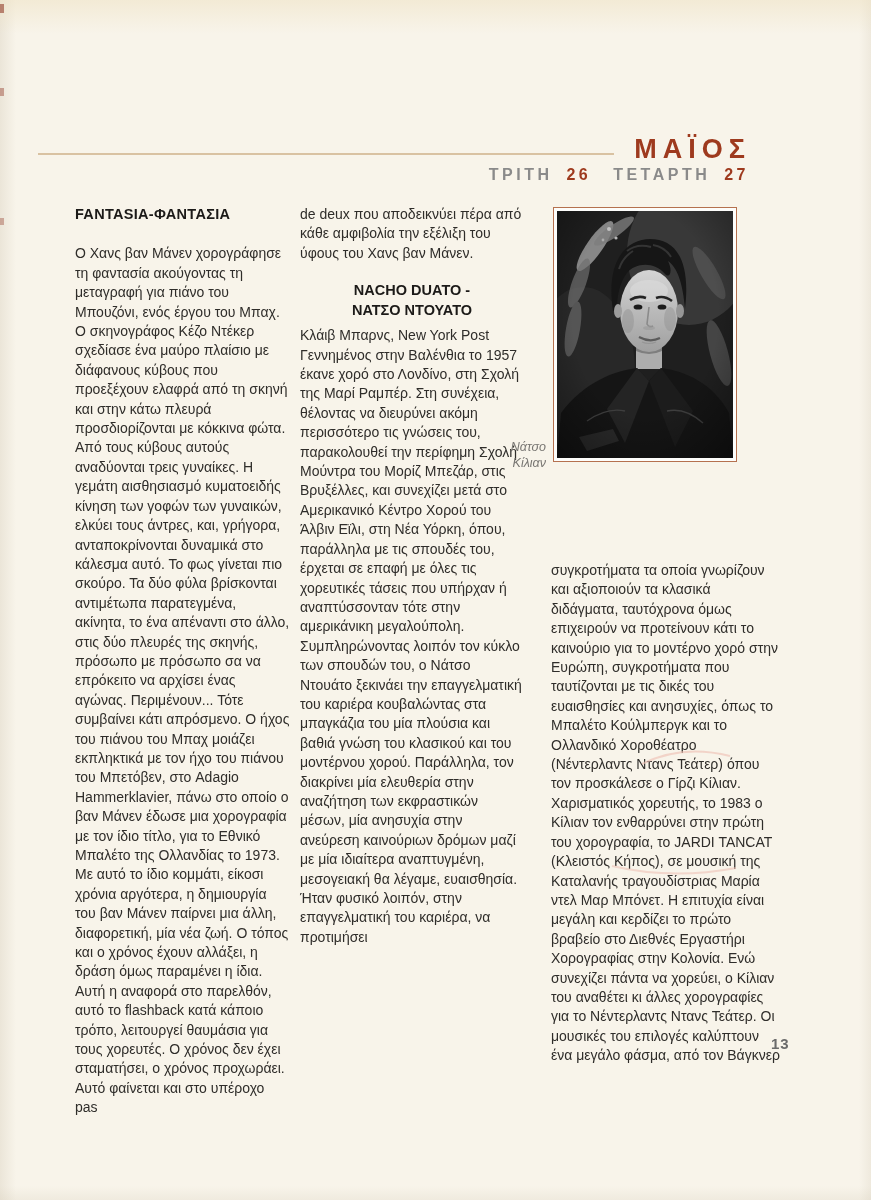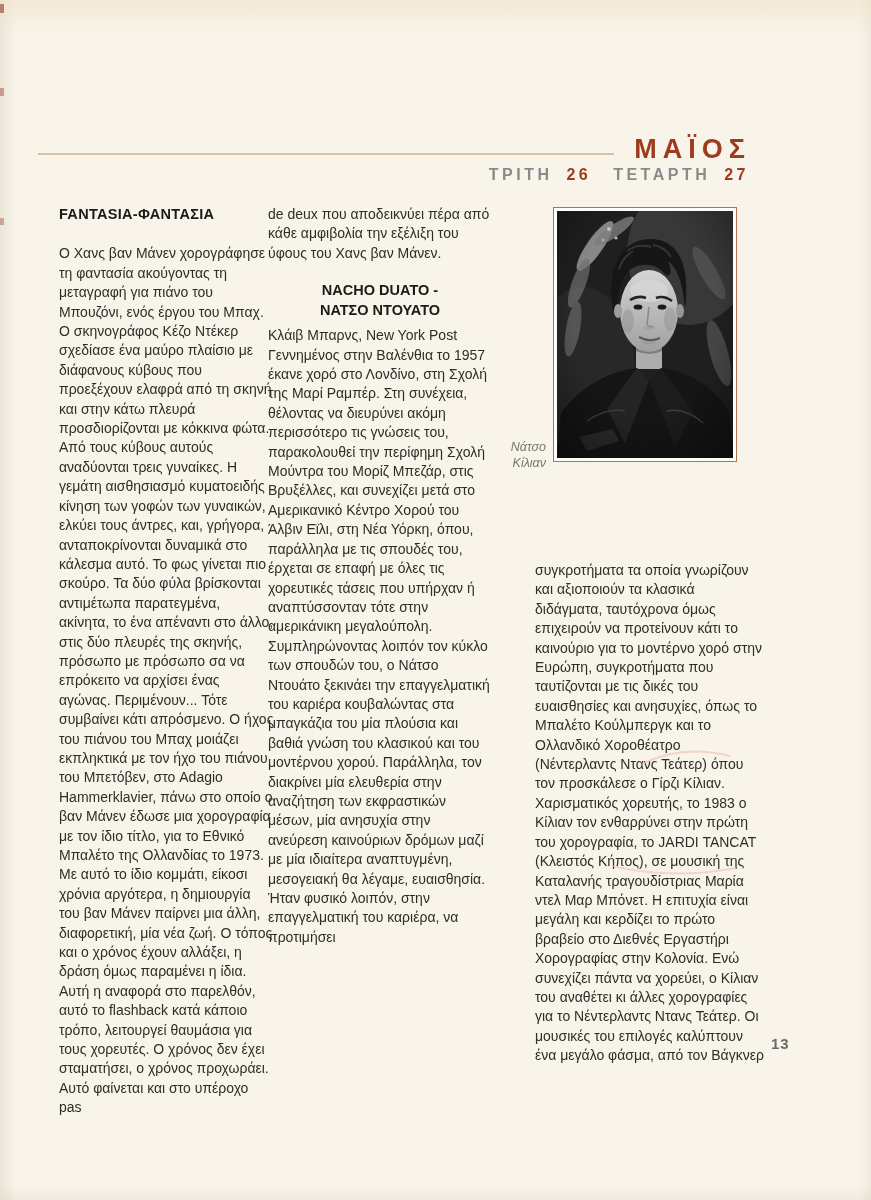--- a/index.html
+++ b/index.html
@@ -20,24 +20,24 @@
     font-size:27px; font-weight:bold; letter-spacing:6px; color:#9e3a1e;
   }
   .rule { position:absolute; top:153px; left:38px; width:576px; height:2px; background:#d9c2a2; }
   .days {
     position:absolute; top:166px; right:122px;
     font-size:16px; font-weight:bold; letter-spacing:3.5px; color:#8a8a8a; white-space:nowrap;
   }
   .days .num { color:#9e3a1e; margin:0 14px 16px 6px; }
   .days .num:last-child { margin-right:0; }
   
-  .col { position:absolute; top:205px; font-size:14px; line-height:19.4px; }
+  .col { position:absolute; top:205px; font-size:14px; line-height:19.4px;margin-left:16px; }
   .col p { margin:0; }
   .col-left { left:59px; width:215px; }
-  .col-mid  { left:268px; width:224px; }
+  .col-mid  { left:284px; width:224px; }
   .col-right{ left:535px; top:561px; width:229px; font-size:14px; line-height:19.4px; }
   .article-title {
     font-size:14.5px; font-weight:bold; letter-spacing:.3px; color:#1c1a18;
     margin:0 0 20px 0;
   }
   .duato-title { font-size:14.5px; font-weight:bold; color:#1c1a18; line-height:20px; margin:17px 0 6px 0;text-align:center; }
   .continuation { margin:0; }
   .quote, .attribution, .quote-date { margin:0; }
   
   .photo-frame {

